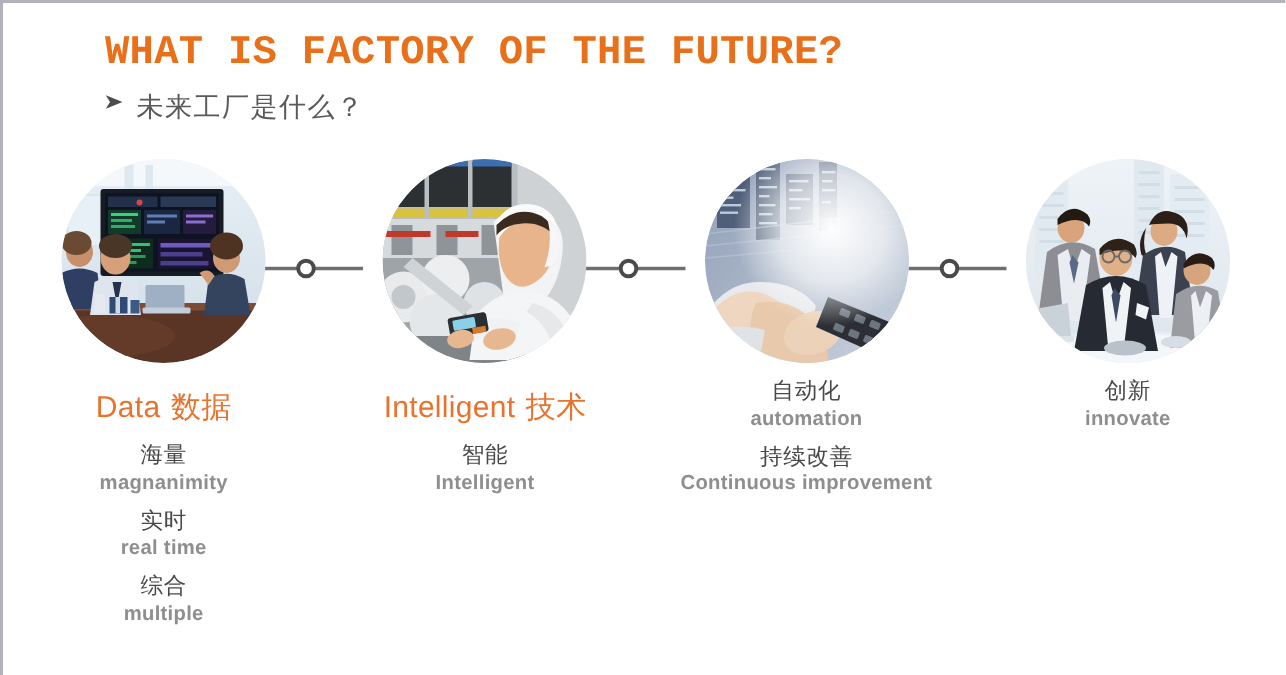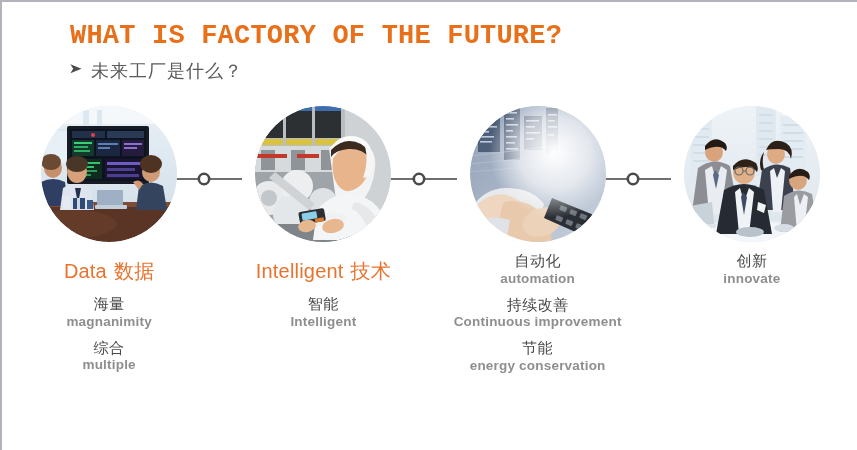--- a/index.html
+++ b/index.html
@@ -150,20 +150,24 @@
       </div>
       <div class="col-title">
         <span>Data</span><span class="cn">数据</span>
       </div>
       <div class="items">
         <div class="item">
           <span class="cn">海量</span>
           <span class="en">magnanimity</span>
         </div>
         <div class="item">
+          <span class="cn">实时</span>
+          <span class="en">real time</span>
+        </div>
+        <div class="item">
           <span class="cn">综合</span>
           <span class="en">multiple</span>
         </div>
       </div>
     </div>
 
     <div class="col">
       <div class="circle">
         <svg viewBox="0 0 136 136">
           <defs>
@@ -305,24 +309,20 @@
         </svg>
       </div>
       <div class="items">
         <div class="item">
           <span class="cn">自动化</span>
           <span class="en">automation</span>
         </div>
         <div class="item">
           <span class="cn">持续改善</span>
           <span class="en">Continuous improvement</span>
-        </div>
-        <div class="item">
-          <span class="cn">节能</span>
-          <span class="en">energy conservation</span>
         </div>
       </div>
     </div>
 
     <div class="col">
       <div class="circle">
         <svg viewBox="0 0 136 136">
           <defs>
             <clipPath id="cc4">
                 <circle cx="68" cy="68" r="68"></circle>

